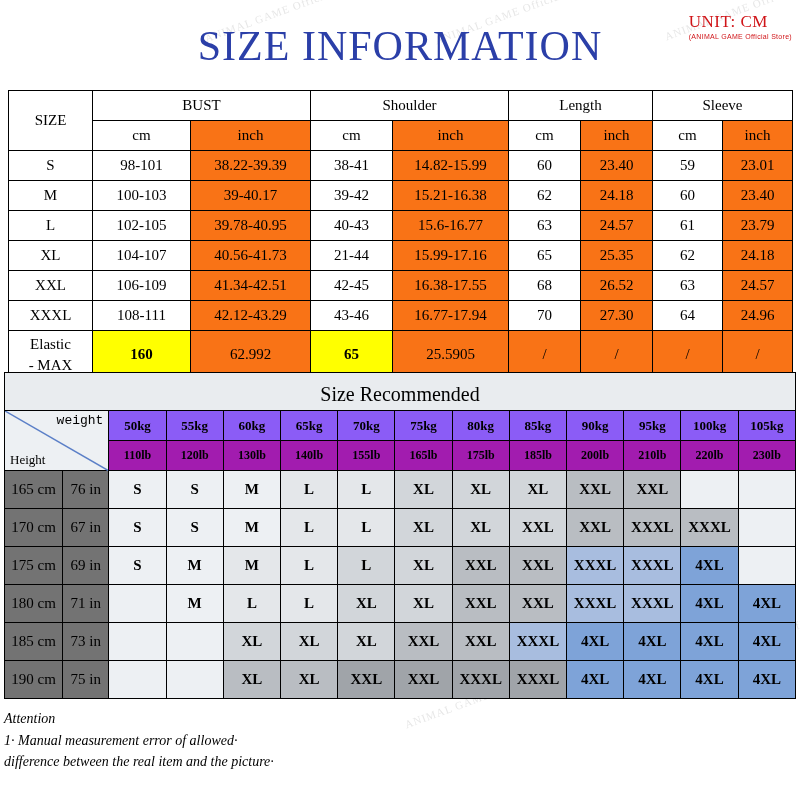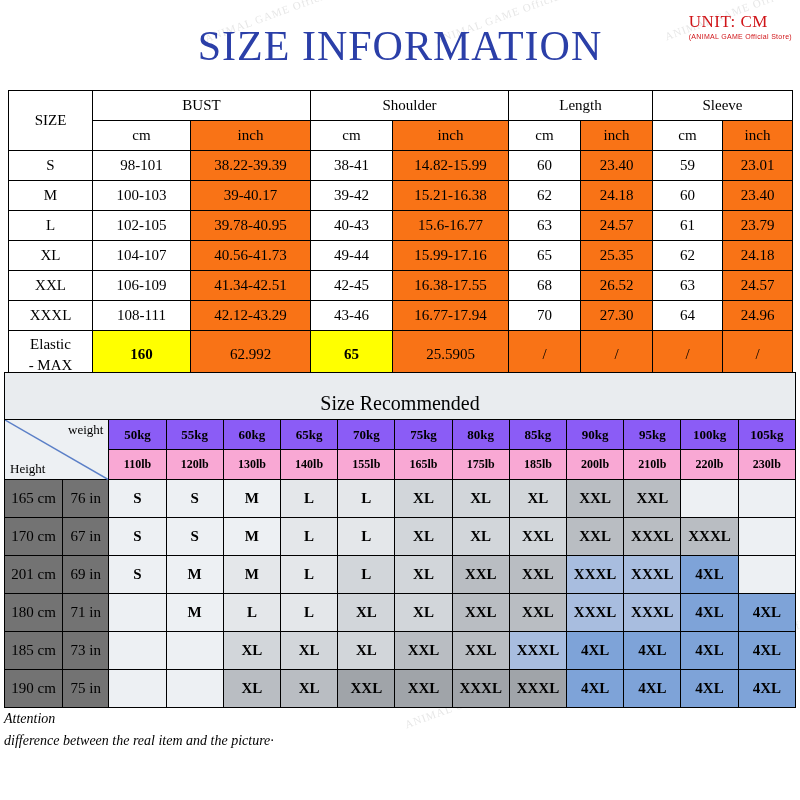--- a/index.html
+++ b/index.html
@@ -97,39 +97,39 @@
     position: absolute;
     top: 372px; left: 4px;
     width: 792px;
     z-index: 6;
   }
   #rec-title {
     text-align: center;
     font-family: "Liberation Serif", serif;
     font-size: 20px;
     color: #000;
-    padding: 19px 0 4px;
+    padding: 10px 0 4px;
     background: #e9ecef;
     border: 1px solid #000;
     border-bottom: none;
   }
   #rec-table { width: 792px; }
   #rec-table td {
     border: 1px solid #000;
     text-align: center;
     font-family: "Liberation Serif", serif;
     font-size: 13px;
     font-weight: bold;
     color: #000;
     background: #edf0f3;
     height: 30px;
     padding: 0;
   }
   #rec-table td.hdr-kg { background:#8b5cf6; font-size:13px; }
-  #rec-table td.hdr-lb { background:#f9a8d4; font-size:12px; }
+  #rec-table td.hdr-lb { background:#a21caf; font-size:12px; }
   #rec-table td.rowh {
     font-size: 12px;
     font-weight: normal;
     background: #737373;
     font-family: "Liberation Serif", serif;
   }
   #rec-table tr.data td { height: 38px; font-size: 15px; }
   #rec-table td.c-empty { background: #edf0f3; }
   #rec-table td.c-l1 { background: #e4e7ea; }
   #rec-table td.c-l2 { background: #d2d6da; }
@@ -145,21 +145,21 @@
     background: #edf0f3 !important;
   }
   .corner .diag {
     position: absolute; inset: 0;
   }
   .corner .wlabel {
     position: absolute;
     top: 2px; right: 5px;
     font-size: 13px;
     font-weight: normal;
-    font-family: Liberation Serif, serif;
+    font-family: Liberation Mono, monospace;
   }
   .corner .hlabel {
     position: absolute;
     bottom: 2px; left: 5px;
     font-size: 13px;
     font-weight: normal;
     font-family: "Liberation Serif", serif;
   }
 
   
@@ -261,21 +261,21 @@
           <td class="shade">15.6-16.77</td>
           <td>63</td>
           <td class="shade">24.57</td>
           <td>61</td>
           <td class="shade">23.79</td>
         </tr>
         <tr>
           <td>XL</td>
           <td>104-107</td>
           <td class="shade">40.56-41.73</td>
-          <td>49-44</td>
+          <td>21-44</td>
           <td class="shade">15.99-17.16</td>
           <td>65</td>
           <td class="shade">25.35</td>
           <td>62</td>
           <td class="shade">24.18</td>
         </tr>
         <tr>
           <td>XXL</td>
           <td>106-109</td>
           <td class="shade">41.34-42.51</td>
@@ -392,21 +392,21 @@
             <td class="c-l1">L</td>
             <td class="c-l2">XL</td>
             <td class="c-l2">XL</td>
             <td class="c-l2">XXL</td>
             <td class="c-l3">XXL</td>
             <td class="c-l3">XXXL</td>
             <td class="c-l3">XXXL</td>
             <td class="c-empty"></td>
           </tr>
           <tr class="data">
-            <td class="rowh">201 cm</td>
+            <td class="rowh">175 cm</td>
             <td class="rowh">69 in</td>
             <td class="c-empty">S</td>
             <td class="c-empty">M</td>
             <td class="c-l1">M</td>
             <td class="c-l1">L</td>
             <td class="c-l2">L</td>
             <td class="c-l2">XL</td>
             <td class="c-l3">XXL</td>
             <td class="c-l3">XXL</td>
             <td class="c-b1">XXXL</td>
@@ -461,16 +461,17 @@
             <td class="c-b2">4XL</td>
             <td class="c-b2">4XL</td>
             <td class="c-b2">4XL</td>
           </tr>
         </tbody>
     </table>
   </div>
 
   <div id="attention">
     <span class="ln">Attention</span>
+    <span class="ln">1· Manual measurement error of allowed·</span>
     <span class="ln">difference between the real item and the picture·</span>
   </div>
 
 </div>
 
 </body></html>

